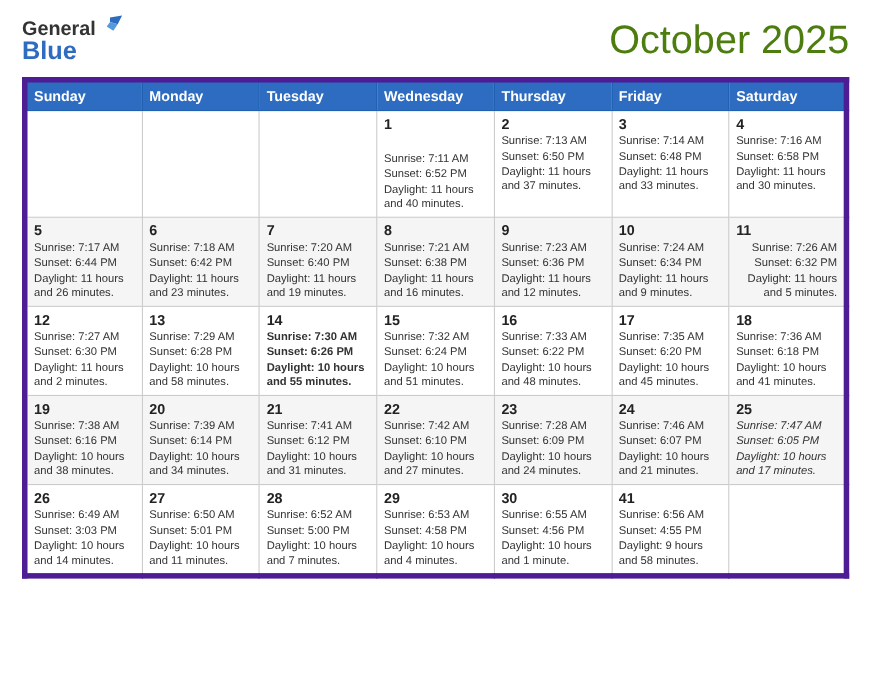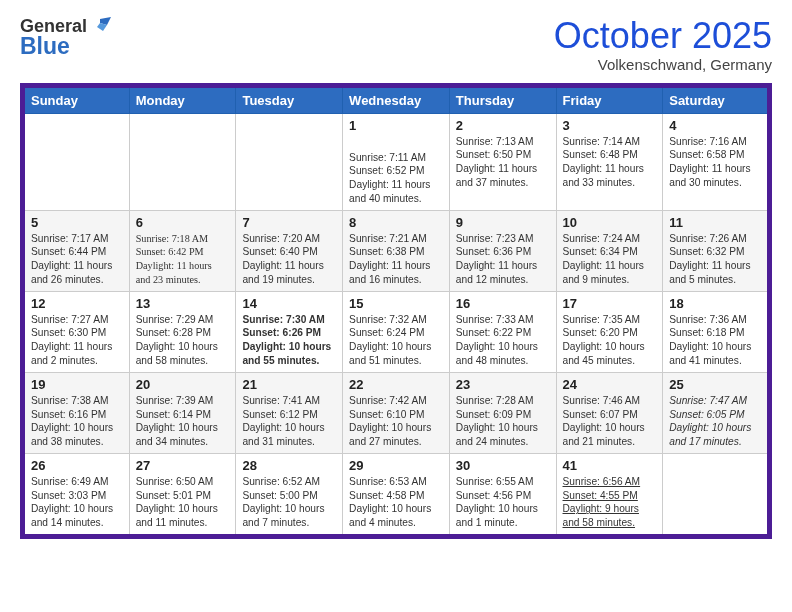--- a/index.html
+++ b/index.html
@@ -28,21 +28,21 @@
       gap: 0px;
     }
     .logo-general { color: #333; }
     .logo-blue { color: #1a6bbf; }
     .title-block {
       text-align: right;
     }
     .title-block h1 {
       font-size: 36px;
       font-weight: normal;
-      color: #1d4ed8;
+      color: #4d7c0f;
       line-height: 1.1;
     }
     .title-block h2 {
       font-size: 15px;
       font-weight: normal;
       color: #444;
     }
     .calendar {
       width: 100%;
       border-collapse: collapse;
@@ -86,33 +86,32 @@
       background: #fff;
     }
   </style>
 </head>
 <body>
 
 <div class="page">
   <div class="header">
     <div class="logo">
       <div>
-        <div style="display:flex;align-items:flex-end;">
+        <div style="display:flex;align-items:flex-start;">
           <span class="logo-general" style="font-size:18px;font-weight:bold;color:#333;">General</span>
           <svg width="22" height="22" viewBox="0 0 22 22" style="margin-left:2px;margin-top:-4px;">
             <polygon points="11,4 22,2 18,10 11,8" fill="#2d6cc0"></polygon>
             <polygon points="11,8 18,10 14,16 8,12" fill="#5599dd"></polygon>
           </svg>
         </div>
         <div class="logo-blue" style="font-size:23px;font-weight:bold;color:#2d6cc0;margin-top:-4px;">Blue</div>
       </div>
     </div>
     <div class="title-block">
       <h1>October 2025</h1>
-      <h2>Volkenschwand, Germany</h2>
     </div>
   </div>
 
   <table class="calendar">
     <thead>
       <tr>
         <th>Sunday</th>
         <th>Monday</th>
         <th>Tuesday</th>
         <th>Wednesday</th>
@@ -158,21 +157,21 @@
         <tr>
           <td>
             <div class="day-number">5</div>
             <div class="day-info" style="white-space: pre-line;">Sunrise: 7:17 AM
 Sunset: 6:44 PM
 Daylight: 11 hours
 and 26 minutes.</div>
           </td>
           <td>
             <div class="day-number">6</div>
-            <div class="day-info" style="white-space: pre-line; font-family: Liberation Serif, serif;">Sunrise: 7:18 AM
+            <div class="day-info" style="white-space: pre-line;">Sunrise: 7:18 AM
 Sunset: 6:42 PM
 Daylight: 11 hours
 and 23 minutes.</div>
           </td>
           <td>
             <div class="day-number">7</div>
             <div class="day-info" style="white-space: pre-line;">Sunrise: 7:20 AM
 Sunset: 6:40 PM
 Daylight: 11 hours
 and 19 minutes.</div>
@@ -193,21 +192,21 @@
           </td>
           <td>
             <div class="day-number">10</div>
             <div class="day-info" style="white-space: pre-line;">Sunrise: 7:24 AM
 Sunset: 6:34 PM
 Daylight: 11 hours
 and 9 minutes.</div>
           </td>
           <td>
             <div class="day-number">11</div>
-            <div class="day-info" style="white-space: pre-line;">Sunrise: 7:26 AM
+            <div class="day-info" style="white-space: pre-line; text-align: right;">Sunrise: 7:26 AM
 Sunset: 6:32 PM
 Daylight: 11 hours
 and 5 minutes.</div>
           </td>
         </tr>
         <tr>
           <td>
             <div class="day-number">12</div>
             <div class="day-info" style="white-space: pre-line;">Sunrise: 7:27 AM
 Sunset: 6:30 PM
@@ -339,21 +338,21 @@
           </td>
           <td>
             <div class="day-number">30</div>
             <div class="day-info" style="white-space: pre-line;">Sunrise: 6:55 AM
 Sunset: 4:56 PM
 Daylight: 10 hours
 and 1 minute.</div>
           </td>
           <td>
             <div class="day-number">41</div>
-            <div class="day-info" style="white-space: pre-line; text-decoration: underline;">Sunrise: 6:56 AM
+            <div class="day-info" style="white-space: pre-line;">Sunrise: 6:56 AM
 Sunset: 4:55 PM
 Daylight: 9 hours
 and 58 minutes.</div>
           </td>
           <td class="empty-cell"></td>
         </tr>
       </tbody>
   </table>
 </div>
 

